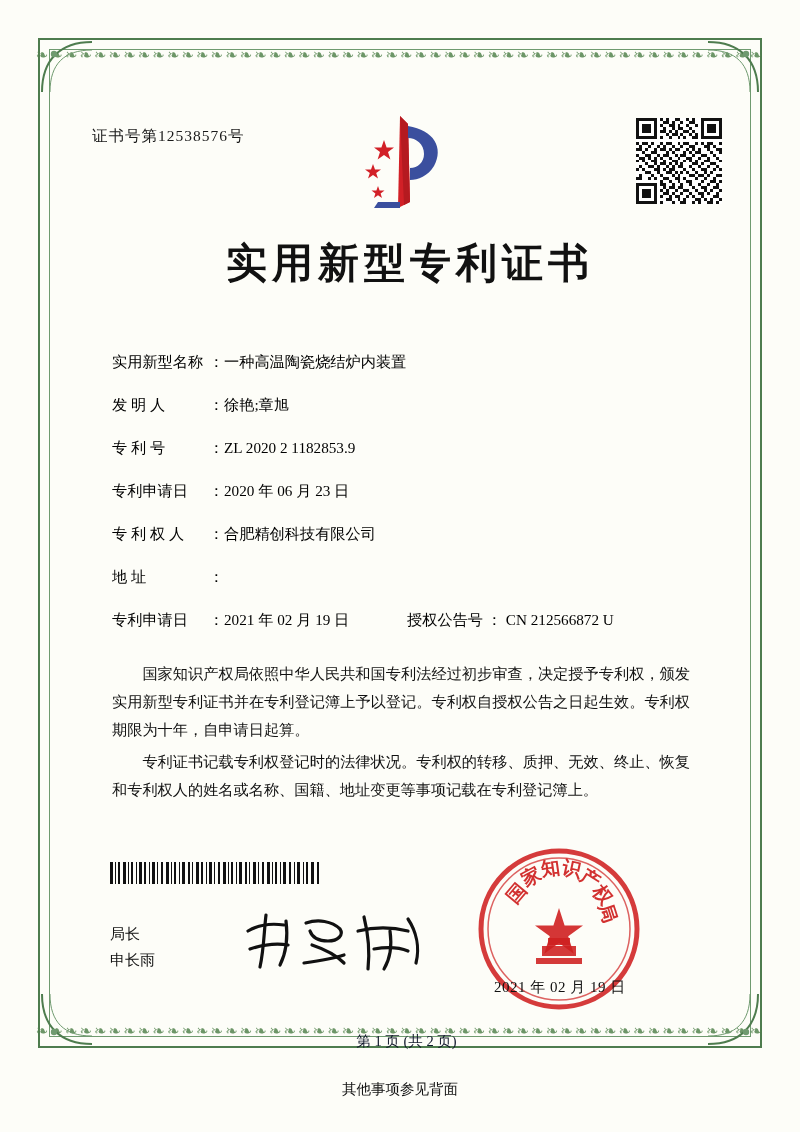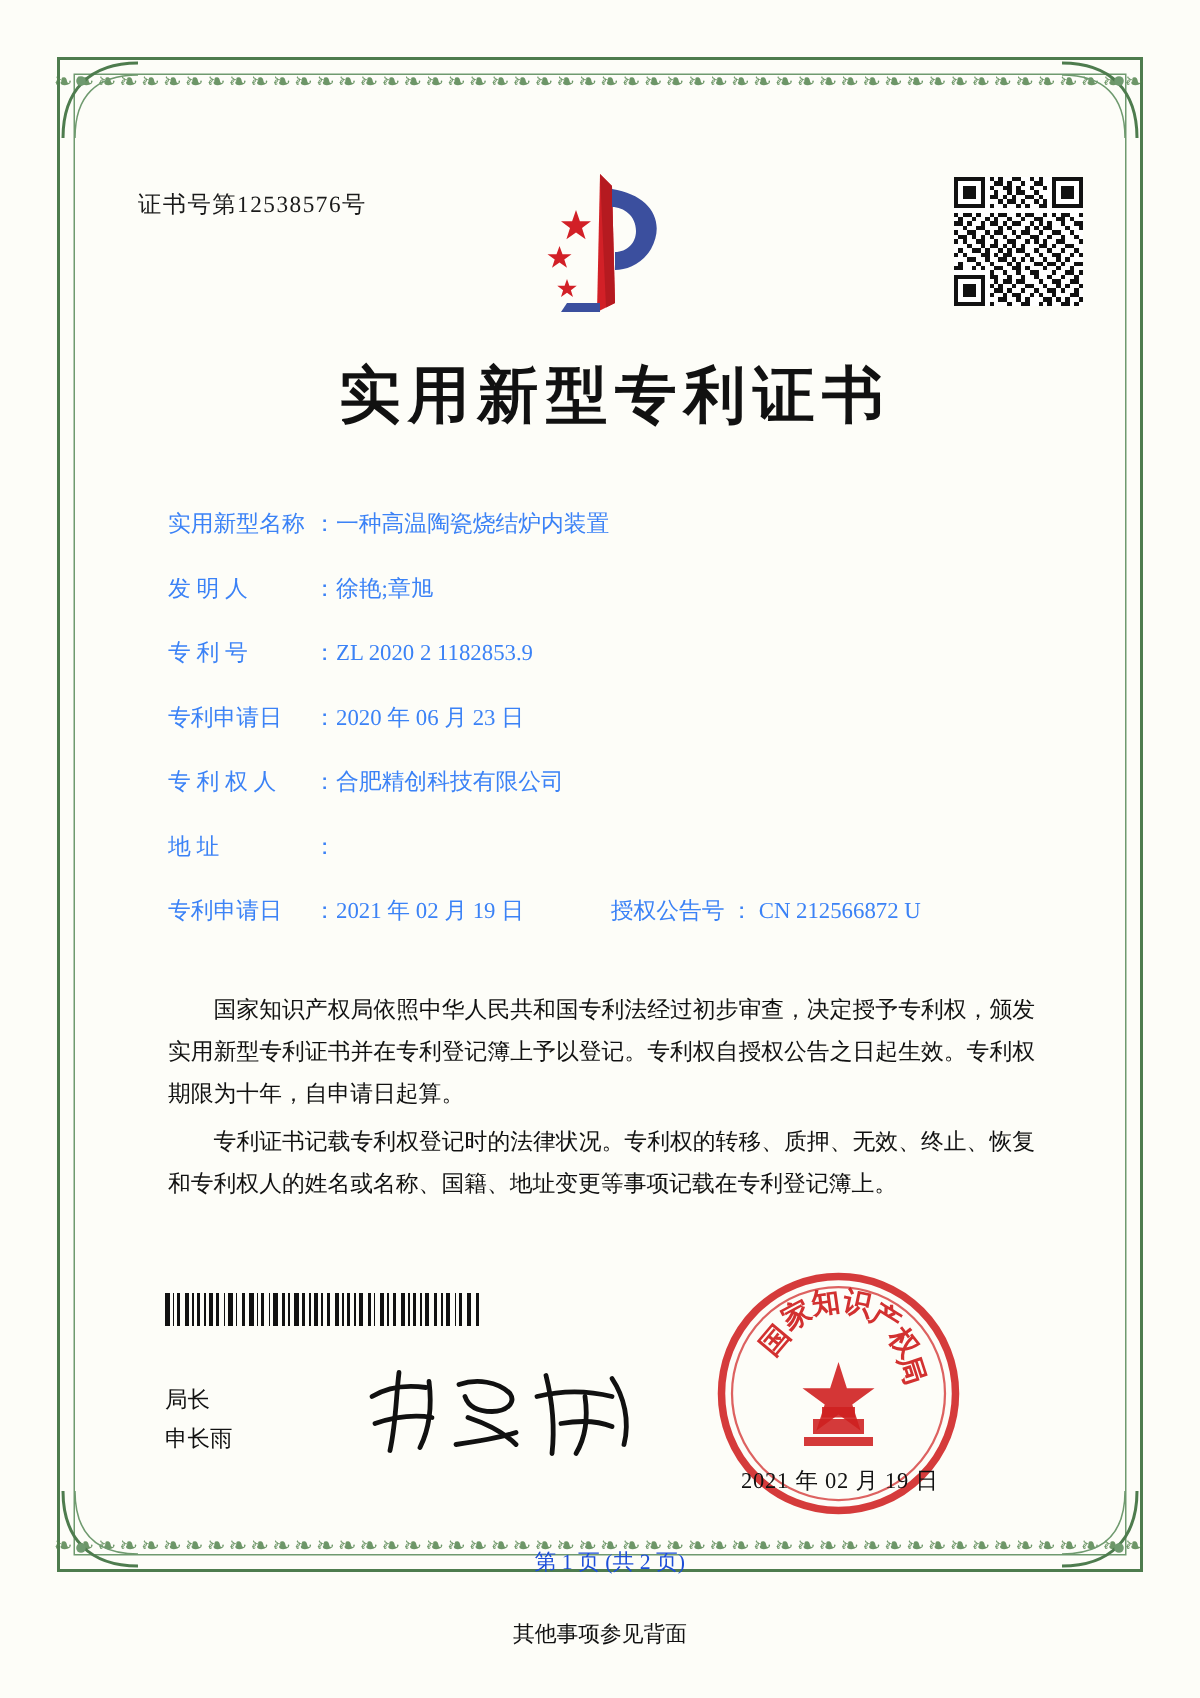--- a/index.html
+++ b/index.html
@@ -51,22 +51,22 @@
   }
 
   .title{
     position:absolute;left:0;right:0;top:236px;text-align:center;
     font-size:41px;font-weight:bold;letter-spacing:5px;color:#111;
     font-family:"Liberation Serif", serif;
     padding-left:20px;
   }
 
   .fields{
-    position:absolute;left:112px;top:340px;width:590px;
-    font-size:15.2px;color:#3b82f6;line-height:1.35;
+    position:absolute;left:112px;top:352px;width:590px;
+    font-size:15.2px;color:#000000;line-height:1.35;
   }
   .frow{
     display:flex;align-items:flex-start;margin-bottom:22.5px;
   }
   .flabel{
     width:96px;flex:0 0 96px;
     display:flex;justify-content:space-between;
     letter-spacing:0;
   }
   .fval{flex:1;}
@@ -91,21 +91,21 @@
     position:absolute;left:240px;top:905px;width:190px;height:72px;
   }
   .seal{
     position:absolute;left:476px;top:846px;width:166px;height:166px;
   }
   .seal-date{
     position:absolute;left:494px;top:978px;font-size:15px;color:#111;letter-spacing:0.5px;
   }
   .pageno{
     position:absolute;left:0;right:0;top:1032px;text-align:center;
-    font-size:14.5px;color:#1d4ed8;margin-left:13px;
+    font-size:14.5px;color:#0f172a;margin-left:13px;
   }
   .footnote{
     position:absolute;left:0;right:0;top:1080px;text-align:center;
     font-size:14.5px;color:#111;
   }
 </style>
 </head>
 <body>
 
 <div class="page">

